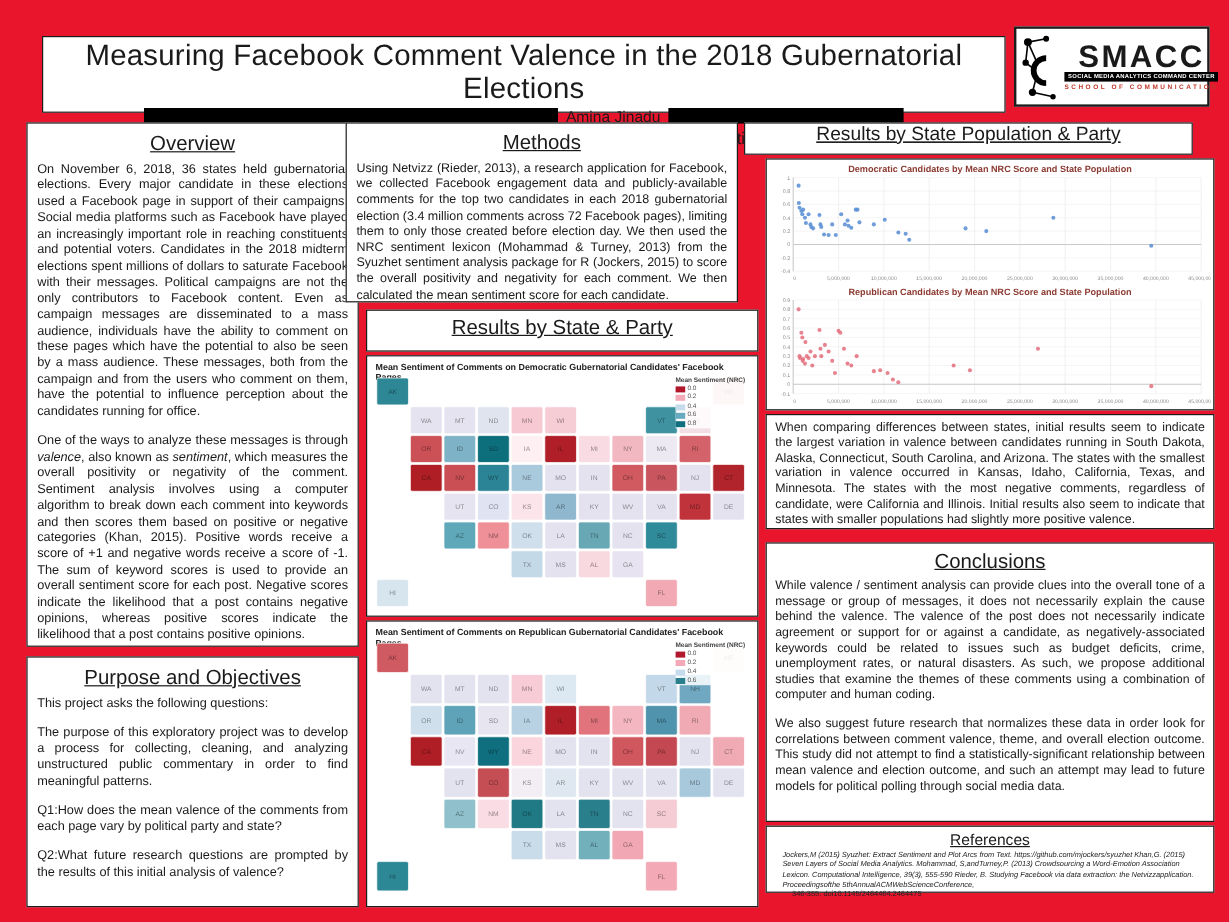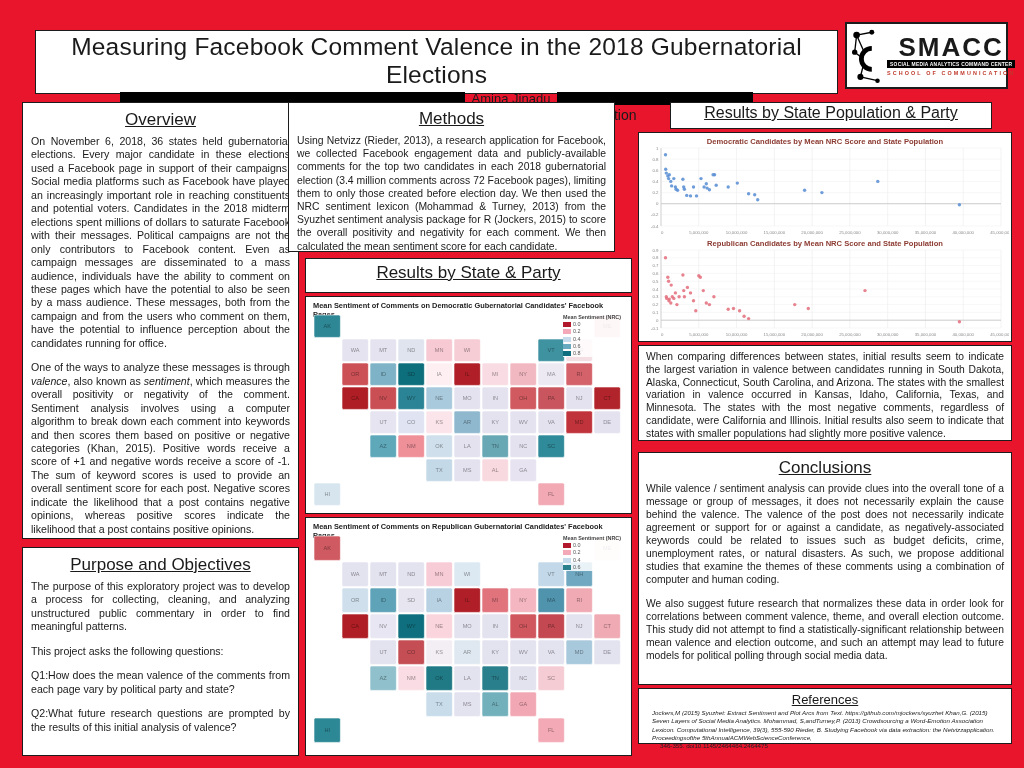--- a/index.html
+++ b/index.html
@@ -28,21 +28,21 @@
     line-height:1.27;
     text-align:justify;
     margin-bottom:11px;
   }
   .body-text:last-child { margin-bottom:0; }
   .ital { font-style:italic; }
 
   
   #header { left:35px; top:30px; width:803px; height:64px; text-align:center; padding-top:2px; }
   #poster-title { font-size:24.5px; font-weight:normal; letter-spacing:0.2px; }
-  #author-row { display:flex; align-items:center; justify-content:center; gap:7px; height:16px; margin-top:1px; }
+  #author-row { display:flex; align-items:flex-start; justify-content:center; gap:7px; height:16px; margin-top:1px; }
   .redact-bar { background:#000; height:13px; }
   #bar-left { width:345px; }
   #bar-right { width:196px; }
   #author-name { font-size:13px; white-space:nowrap; }
   #mentor-line { font-size:14px; margin-top:1px; }
 
   
   #logo-box { left:845px; top:22px; width:163px; height:67px; border-width:2px; display:flex; align-items:center; padding:3px 4px 3px 2px; }
   #logo-icon { width:38px; height:58px; flex:none; }
   #logo-text { flex:1; text-align:center; }
@@ -59,21 +59,21 @@
   .map-box { width:327px; left:305px; padding:3px 5px; }
   #map-dem { top:296px; height:218px; }
   #map-rep { top:517px; height:239px; }
   .map-title { font-size:7.4px; font-weight:bold; color:#222; margin:1px 0 1px 2px; }
   .map-canvas { position:absolute; left:6px; top:16px; right:6px; bottom:4px; }
   .map-legend { position:absolute; top:17px; right:10px; z-index:5; background:rgba(255,255,255,0.85); }
   .map-legend .lt { font-size:5.4px; color:#444; font-weight:bold; margin-bottom:1px; }
   .map-legend .le { font-size:5.4px; color:#555; display:flex; align-items:center; gap:2px; line-height:1.35; }
   .map-legend .sw { display:inline-block; width:8px; height:5px; }
 
-  #rpp-title-box { left:670px; top:102px; width:322px; height:27px;text-decoration:underline; }
+  #rpp-title-box { left:620px; top:102px; width:374px; height:27px;text-decoration:underline; }
   #rpp-title-box .sec-title { font-size:16px; margin-top:1px; }
   #charts-box { left:638px; top:132px; width:374px; height:210px; padding:2px; }
   .scatter { width:368px; height:102px; position:relative; }
   #rpp-text-box { left:638px; top:345px; width:374px; height:96px; padding:5px 7px; }
   #rpp-text-box .body-text { font-size:10.3px; line-height:1.24; margin:0; }
   #conclusions-box { left:638px; top:452px; width:374px; height:233px; padding:3px 7px; }
   #conclusions-box .body-text { font-size:10.3px; line-height:1.26; }
   #references-box { left:638px; top:688px; width:374px; height:56px; padding:1px 13px; }
   #references-box .sec-title { font-size:13px; margin-bottom:2px; }
   .ref-text { font-size:6.2px; line-height:1.35; font-style:italic; color:#222; text-align:left; }
@@ -117,22 +117,22 @@
 </div>
 
 <div class="panel" id="overview-box">
   <div class="sec-title">Overview</div>
   <p class="body-text">On November 6, 2018, 36 states held gubernatorial elections. Every major candidate in these elections used a Facebook page in support of their campaigns. Social media platforms such as Facebook have played an increasingly important role in reaching constituents and potential voters. Candidates in the 2018 midterm elections spent millions of dollars to saturate Facebook with their messages. Political campaigns are not the only contributors to Facebook content. Even as campaign messages are disseminated to a mass audience, individuals have the ability to comment on these pages which have the potential to also be seen by a mass audience. These messages, both from the campaign and from the users who comment on them, have the potential to influence perception about the candidates running for office.</p>
   <p class="body-text"><span>One of the ways to analyze these messages is through </span><span class="ital">valence</span><span>, also known as </span><span class="ital">sentiment</span><span>, which measures the overall positivity or negativity of the comment. Sentiment analysis involves using a computer algorithm to break down each comment into keywords and then scores them based on positive or negative categories (Khan, 2015). Positive words receive a score of +1 and negative words receive a score of -1. The sum of keyword scores is used to provide an overall sentiment score for each post. Negative scores indicate the likelihood that a post contains negative opinions, whereas positive scores indicate the likelihood that a post contains positive opinions.</span></p>
 </div>
 
 <div class="panel" id="purpose-box">
   <div class="sec-title">Purpose and Objectives</div>
+  <p class="body-text">This project asks the following questions:</p>
   <p class="body-text">The purpose of this exploratory project was to develop a process for collecting, cleaning, and analyzing unstructured public commentary in order to find meaningful patterns.</p>
-  <p class="body-text">This project asks the following questions:</p>
   <p class="body-text">Q1:How does the mean valence of the comments from each page vary by political party and state?</p>
   <p class="body-text">Q2:What future research questions are prompted by the results of this initial analysis of valence?</p>
 </div>
 
 <div class="panel" id="methods-box">
   <div class="sec-title">Methods</div>
   <p class="body-text">Using Netvizz (Rieder, 2013), a research application for Facebook, we collected Facebook engagement data and publicly-available comments for the top two candidates in each 2018 gubernatorial election (3.4 million comments across 72 Facebook pages), limiting them to only those created before election day. We then used the NRC sentiment lexicon (Mohammad &amp; Turney, 2013) from the Syuzhet sentiment analysis package for R (Jockers, 2015) to score the overall positivity and negativity for each comment. We then calculated the mean sentiment score for each candidate.</p>
 </div>
 
 <div class="panel" id="rsp-title-box">

